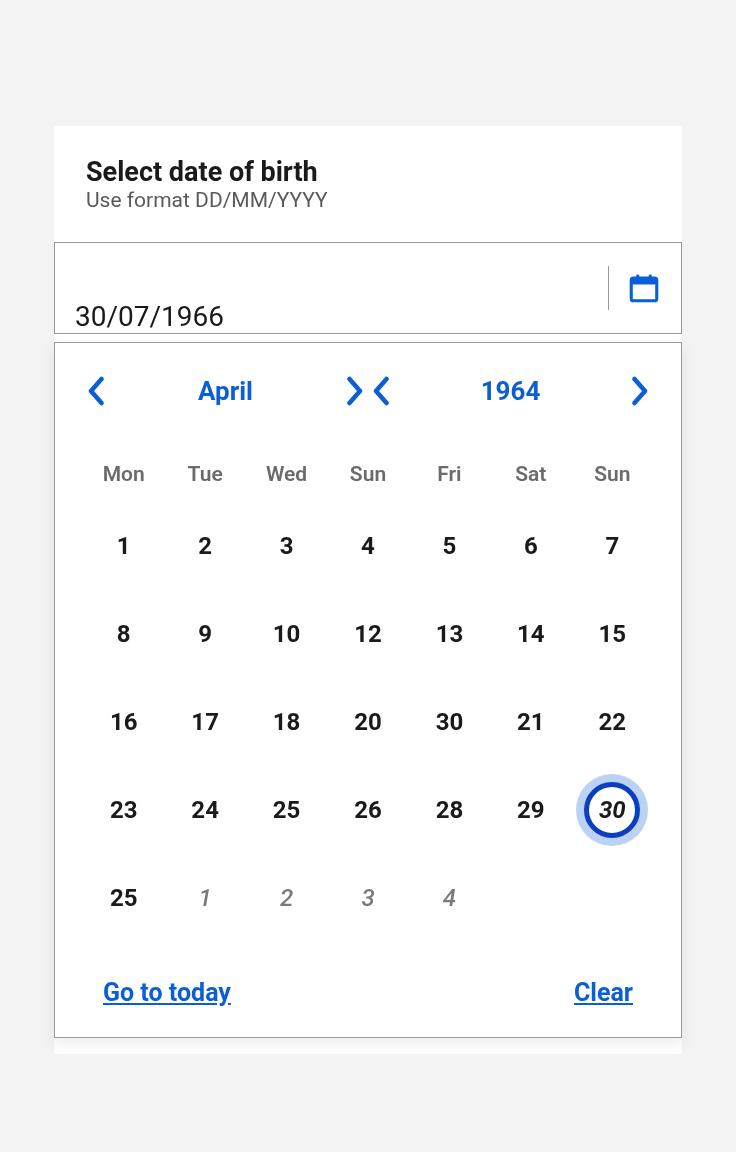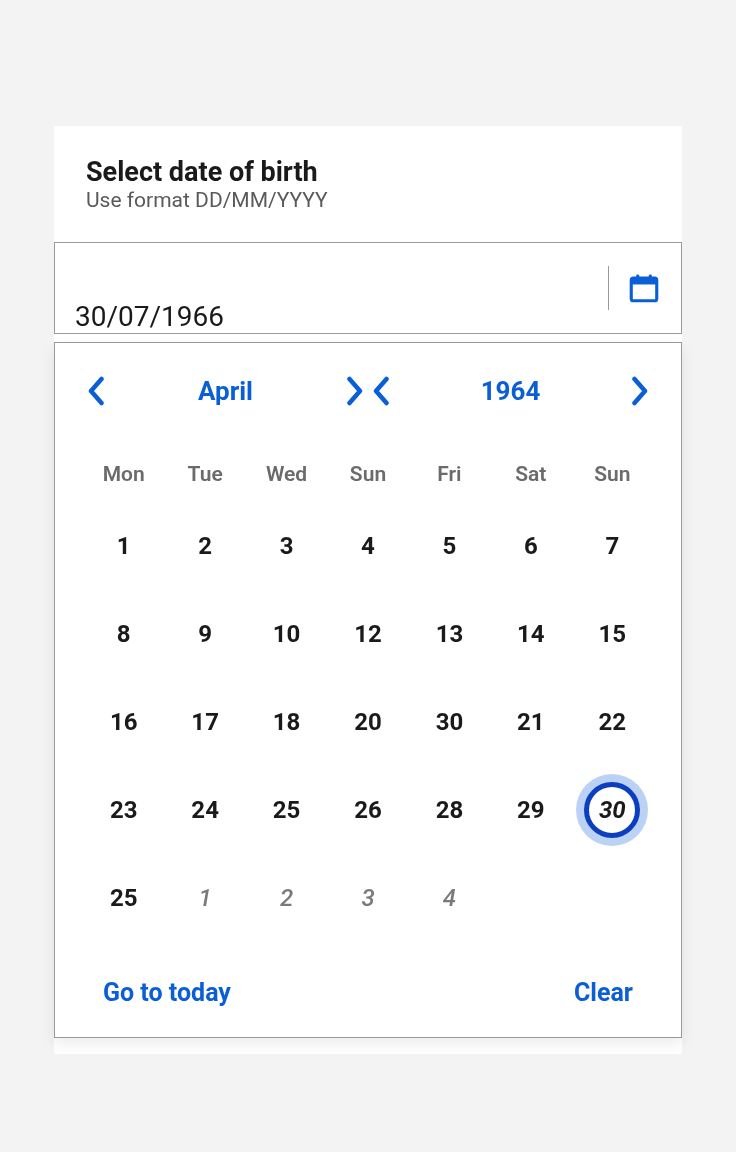--- a/index.html
+++ b/index.html
@@ -152,20 +152,21 @@
     align-items: center;
     justify-content: space-between;
     margin-top: 36px;
     padding: 0 20px;
   }
   .footer-btn {
     font-size: 25px;
     font-weight: 700;
     color: #0b5fd6;
     cursor: pointer;
+    text-decoration: underline;
   }
 </style>
 </head>
 <body>
 
 <div class="card">
   <h1 class="title">Select date of birth</h1>
   <p class="hint">Use format DD/MM/YYYY</p>
 
   <div class="input-row">

